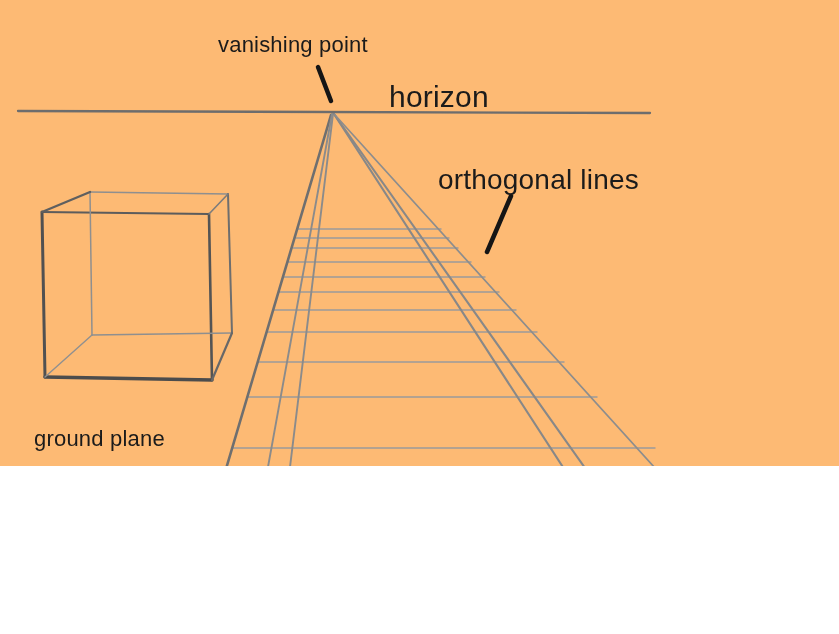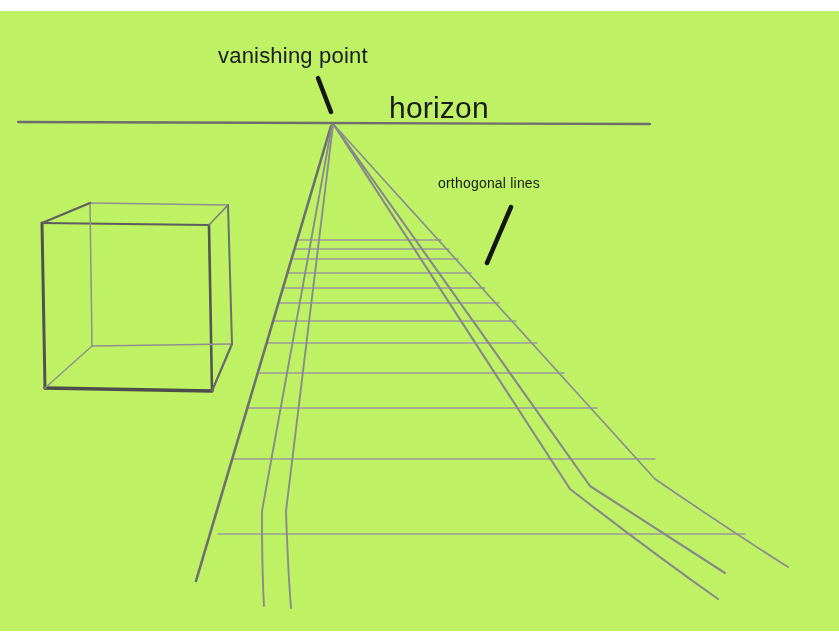--- a/index.html
+++ b/index.html
@@ -4,24 +4,23 @@
 <style>
   html, body {
     margin: 0;
     padding: 0;
     background: #ffffff;
     font-family: "Liberation Sans", sans-serif;
   }
   .stage {
     position: relative;
     width: 839px;
-    height: 620px;
-    background: #bef264;
+    height: 466px;
+    background: #fdba74;
     overflow: hidden;
-    margin-top: 11px;
   }
   .stage svg {
     position: absolute;
     left: 0;
     top: 0;
   }
   .diagram-label {
     position: absolute;
     font-size: 22px;
     line-height: 1.15;
@@ -65,14 +64,15 @@
       <line x1="42" y1="212" x2="90" y2="192" stroke="#5f5f5f" stroke-width="2.4" fill="none" stroke-linecap="round" stroke-linejoin="round"></line>
       <line x1="209" y1="214" x2="228" y2="194" stroke="#7c7c7c" stroke-width="1.6" fill="none" stroke-linecap="round" stroke-linejoin="round"></line>
       <line x1="212" y1="380" x2="232" y2="333" stroke="#686868" stroke-width="2.2" fill="none" stroke-linecap="round" stroke-linejoin="round"></line>
       <line x1="45" y1="377" x2="92" y2="335" stroke="#909090" stroke-width="1.4" fill="none" stroke-linecap="round" stroke-linejoin="round"></line>
       <line x1="318" y1="67" x2="331" y2="101" stroke="#151515" stroke-width="4.5" fill="none" stroke-linecap="round" stroke-linejoin="round"></line>
       <line x1="487" y1="252" x2="511" y2="196" stroke="#151515" stroke-width="4.5" fill="none" stroke-linecap="round" stroke-linejoin="round"></line>
     </svg>
 
   <div class="diagram-label" style="left: 218px; top: 32px; font-size: 22px; color: rgb(27, 27, 27);">vanishing point</div>
   <div class="diagram-label" style="left: 389px; top: 80px; font-size: 30px; color: rgb(27, 27, 27);">horizon</div>
-  <div class="diagram-label" style="left: 438px; top: 164px; font-size: 14px; color: rgb(27, 27, 27); text-align: right;">orthogonal lines</div>
+  <div class="diagram-label" style="left: 438px; top: 164px; font-size: 28px; color: rgb(27, 27, 27); text-align: right;">orthogonal lines</div>
+  <div class="diagram-label" style="left: 34px; top: 426px; font-size: 22px; color: rgb(27, 27, 27);">ground plane</div>
 </div>
 
 </body></html>

